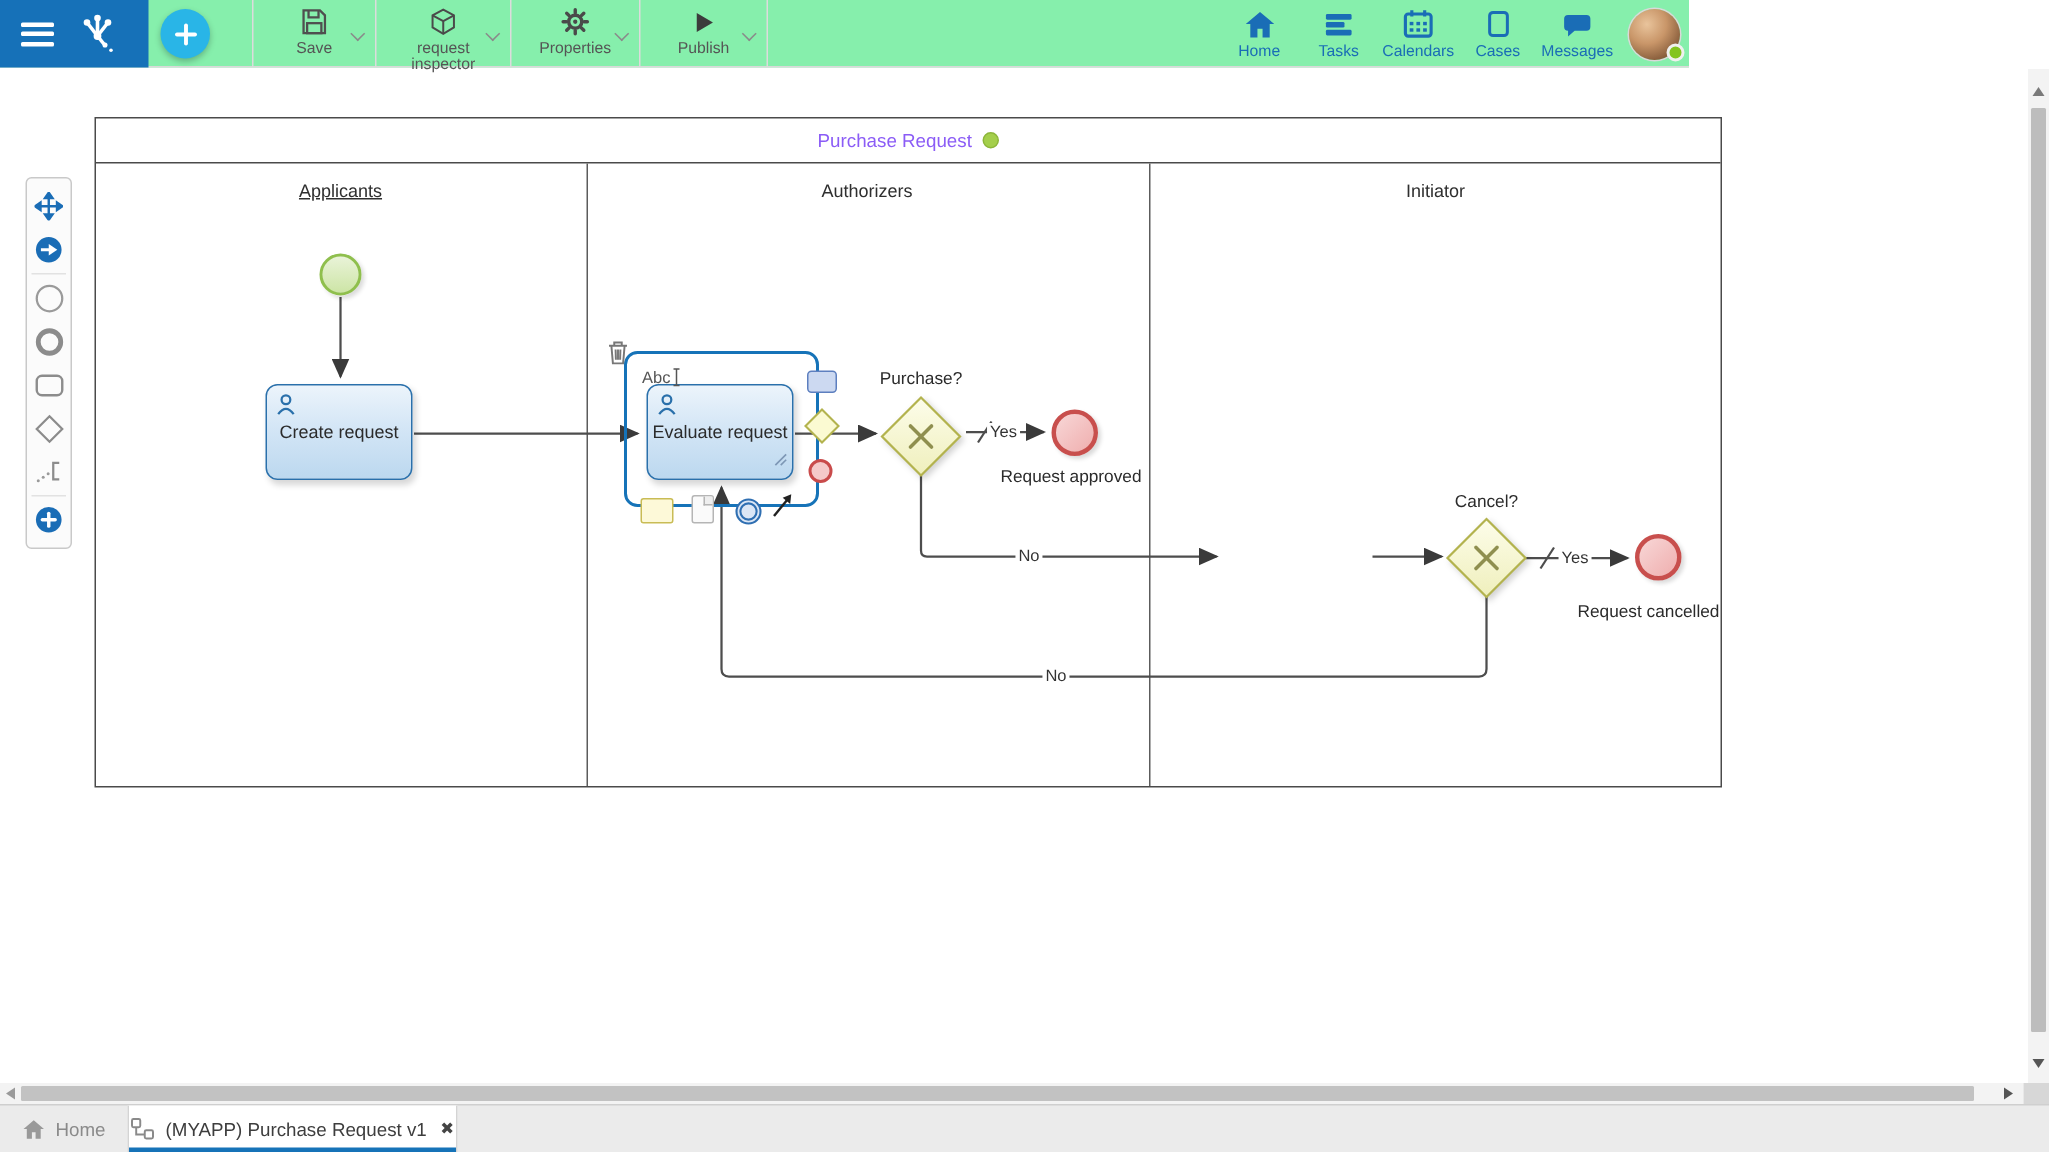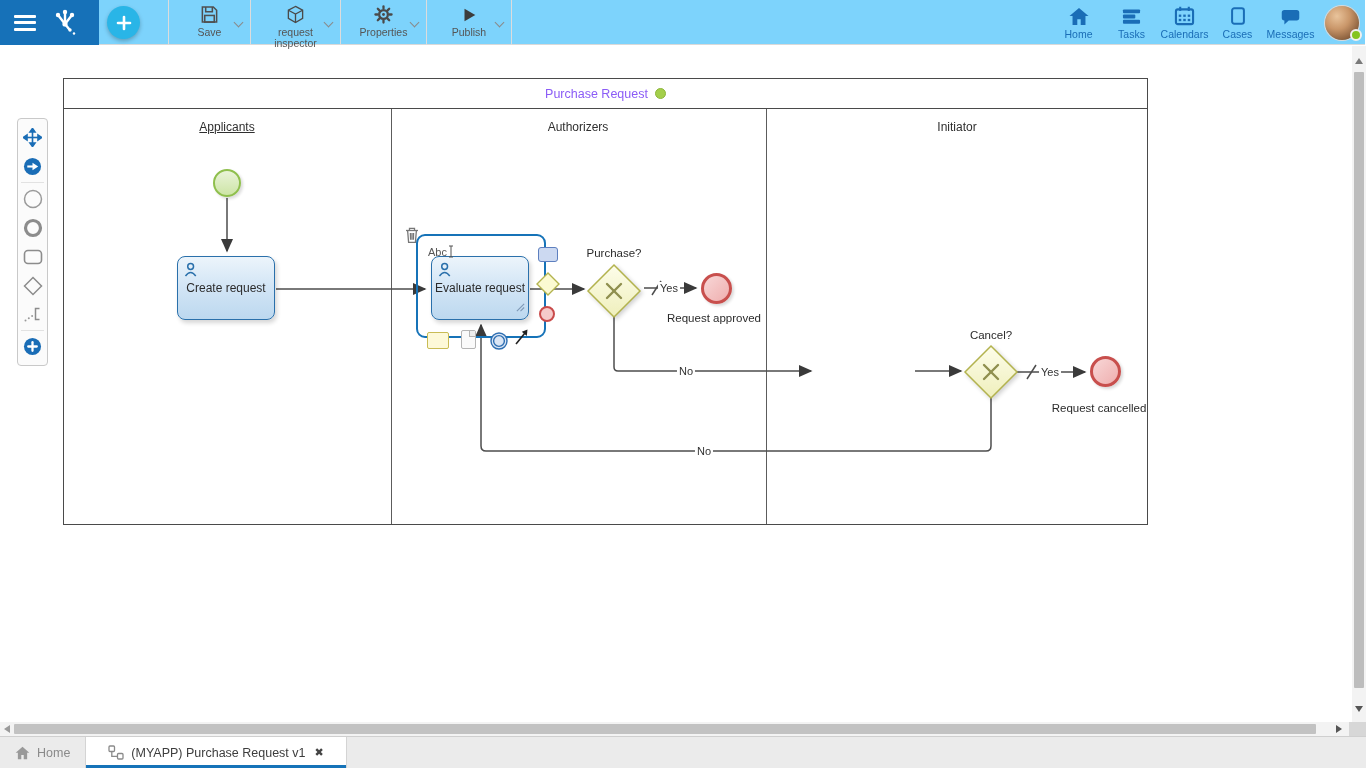--- a/index.html
+++ b/index.html
@@ -1,20 +1,20 @@
 <!DOCTYPE html>
 <html><head>
 <meta charset="utf-8">
 <style>
   * { margin:0; padding:0; box-sizing:border-box; }
   html,body { width:1366px; height:768px; overflow:hidden; font-family:"Liberation Sans", sans-serif; background:#fff; }
   .app { position:relative; width:1366px; height:768px; background:#fff; }
 
   
-  .topbar { position:absolute; left:0; top:0; width:1365px; height:45px; background:#7dd3fc; border-bottom:1px solid #d9d9d9; z-index:30; }
+  .topbar { position:absolute; left:0; top:0; width:1126px; height:45px; background:#86efac; border-bottom:1px solid #d9d9d9; z-index:30; }
   .brand { position:absolute; left:0; top:0; width:99px; height:45px; background:#1671b8; display:flex; align-items:center; }
   .hamburger { width:22px; height:16px; margin-left:14px; display:flex; flex-direction:column; justify-content:space-between; cursor:pointer; }
   .hamburger span { display:block; height:3px; background:#fff; border-radius:1px; }
   .brand svg.logo { margin-left:14px; }
   .plusbtn { position:absolute; left:107px; top:6px; width:33px; height:33px; border-radius:50%; background:#29b5e7; border:none; color:#fff; box-shadow:0 2px 4px rgba(0,0,0,.25); display:flex; align-items:center; justify-content:center; cursor:pointer; }
   .toolgroups { position:absolute; left:168px; top:0; height:45px; display:flex; }
   .toolgroup { position:relative; height:45px; border-left:1px solid #dcdcdc; display:flex; }
   .toolgroup.last-sep { border-right:1px solid #dcdcdc; }
   .toolbtn { background:none; border:none; cursor:pointer; width:100%; height:45px; display:flex; flex-direction:column; align-items:center; padding-top:5px; }
   .toolbtn .ticon { height:19px; display:flex; align-items:center; }
@@ -83,21 +83,21 @@
   .hscroll { position:absolute; left:0; top:722px; width:1349px; height:14px; background:#f3f3f3; z-index:40; }
   .hthumb { position:absolute; left:14px; top:2px; width:1302px; height:10px; background:#c2c2c2; border-radius:1px; }
   .ha-left  { left:4px; top:3px;  border-top:4.5px solid transparent; border-bottom:4.5px solid transparent; border-right:6px solid #9a9a9a; }
   .ha-right { left:1336px; top:3px; border-top:4.5px solid transparent; border-bottom:4.5px solid transparent; border-left:6px solid #555; }
   .corner { position:absolute; left:1349px; top:722px; width:17px; height:14px; background:#d7d7d7; z-index:40; }
 
   
   .tabbar { position:absolute; left:0; top:736px; width:1366px; height:32px; background:#ebebeb; border-top:1px solid #cfcfcf; display:flex; z-index:50; }
   .tab { display:flex; align-items:center; gap:7px; padding:0 15px; cursor:pointer; height:100%; }
   .tab-home { color:#8a8a8a; font-size:12.5px; }
-  .tab-active { position:relative; background:#fff; border-left:1px solid #d4d4d4; border-right:1px solid #d4d4d4; color:#3d3d3d; font-size:12.5px; padding:0 22px; }
+  .tab-active { position:relative; background:#fff; border-left:1px solid #d4d4d4; border-right:1px solid #d4d4d4; color:#3d3d3d; font-size:12.5px; padding:0 1px; }
   .tab-active::after { content:""; position:absolute; left:0; right:0; bottom:0; height:3px; background:#1673b8; }
   .tab-close { font-size:11px; color:#444; margin-left:2px; cursor:pointer; }
 </style>
 </head>
 <body>
 
 <div class="app">
 
   <header class="topbar">
     <div class="brand">

